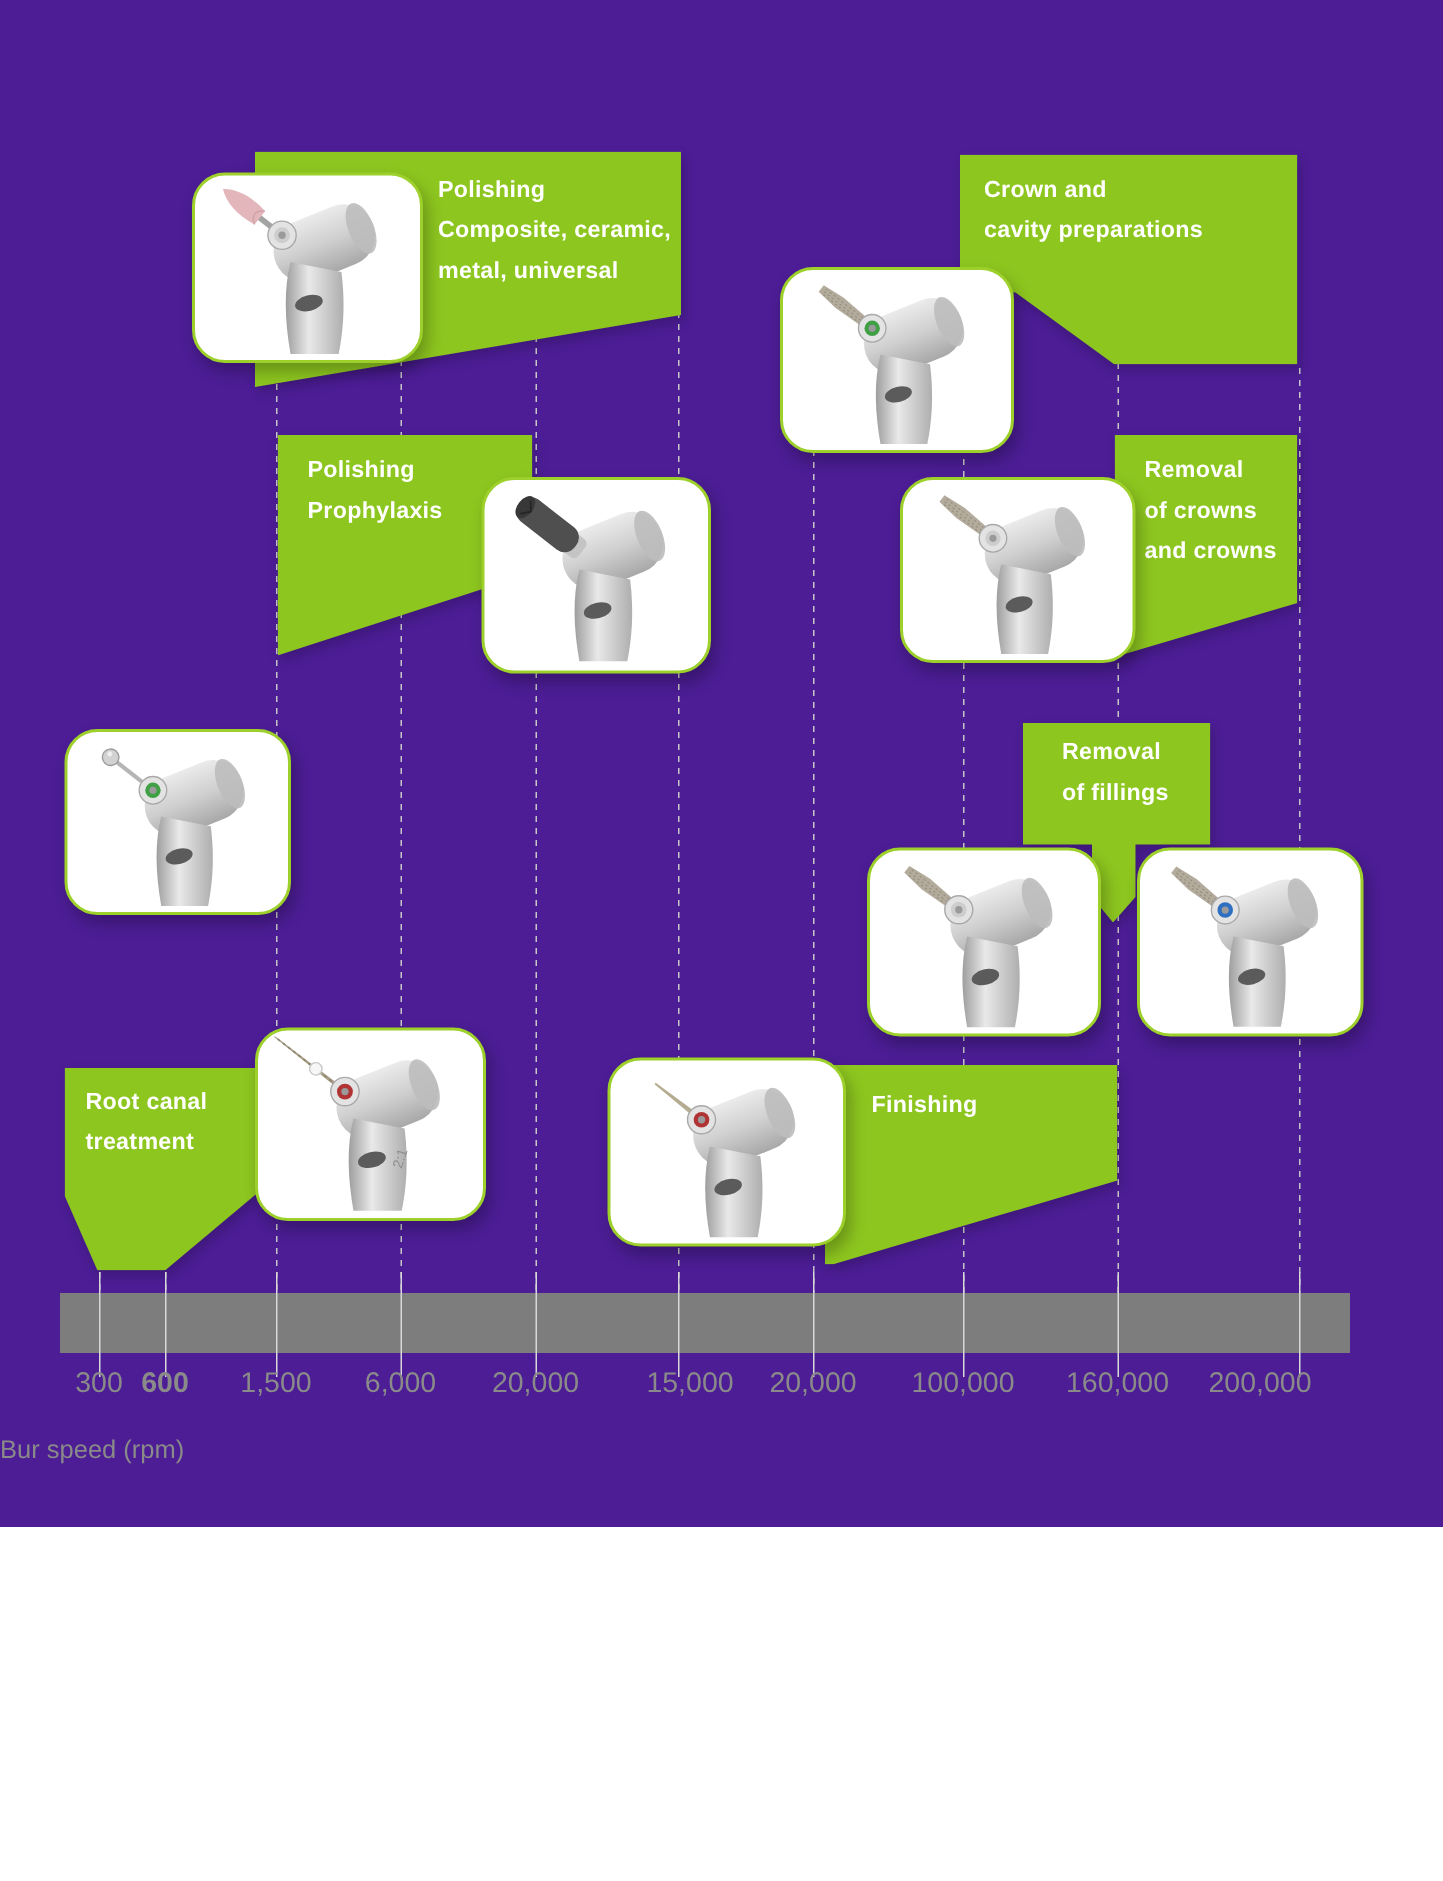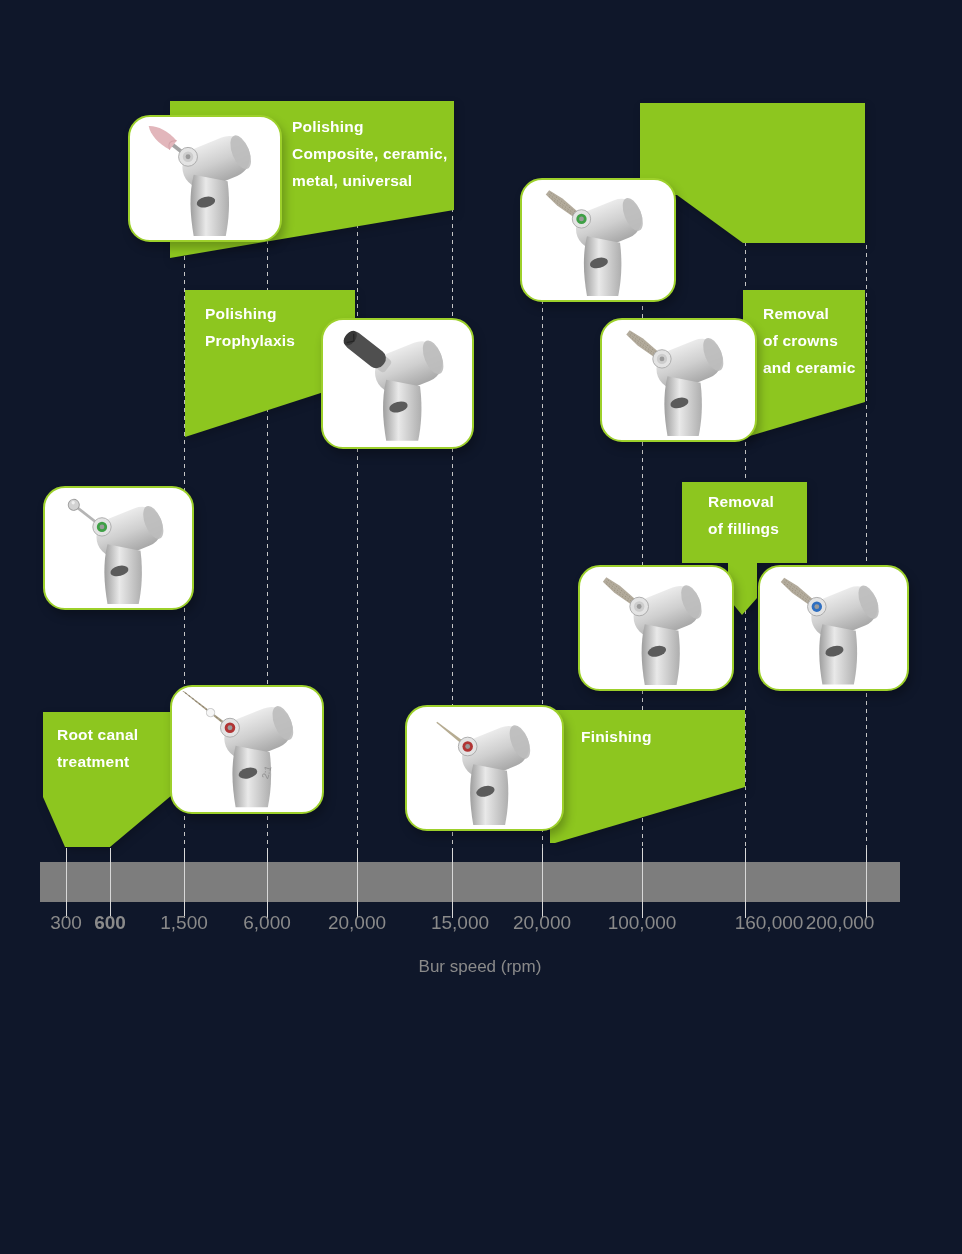--- a/index.html
+++ b/index.html
@@ -1,33 +1,33 @@
 <!DOCTYPE html>
 <html><head>
 <meta charset="utf-8">
 <style>
   html,body{margin:0;padding:0;background:#fff;}
-  .stage{position:relative;width:962px;height:1254px;background:#0f172a;overflow:hidden;
+  .stage{position:relative;width:962px;height:1018px;background:#4c1d95;overflow:hidden;
          font-family:"Liberation Sans",sans-serif;}
   .gridline{position:absolute;width:1px;z-index:1;
             background:repeating-linear-gradient(to bottom,#c6c6c6 0 4px,transparent 4px 8px);}
   .gbox{position:absolute;z-index:2;filter:drop-shadow(2px 4px 4px rgba(0,0,0,.18));}
   .gfill{position:absolute;inset:0;background:#8dc61f;}
   .gtext{position:absolute;color:#ffffff;font-size:15.5px;font-weight:700;
          line-height:27px;letter-spacing:.2px;z-index:2;}
   .gtext span{display:block;white-space:nowrap;}
   .card{position:absolute;z-index:3;background:#ffffff;border:2.5px solid #9dd02b;
         border-radius:22px;box-shadow:3px 6px 10px rgba(0,0,0,.25);}
   .hp{position:absolute;inset:4px;}
   .hp svg{width:100%;height:100%;}
   .speed-bar{position:absolute;background:#7d7d7d;z-index:1;}
   .tickline{position:absolute;width:1px;background:#d8d8d8;z-index:2;}
   .tick-label{position:absolute;transform:translateX(-50%);color:#8a8a8a;
               font-size:19px;white-space:nowrap;z-index:2;}
-  .axis-title{position:absolute;left:10px;width:940px;text-align:center;color:#8a8a8a;
+  .axis-title{position:absolute;left:0;width:940px;text-align:left;color:#8a8a8a;
               font-size:17px;z-index:2;}
 </style>
 </head>
 <body>
 
 <div class="stage">
 
   <div id="gridlines">
       <div class="gridline" style="left: 65.5px; top: 712px; height: 150px;"></div>
       <div class="gridline" style="left: 109.5px; top: 712px; height: 150px;"></div>
@@ -45,36 +45,40 @@
     <div class="gfill" style="clip-path:polygon(0 0,284px 0,284px 109px,0 157px)"></div>
     <div class="gtext" style="left:122px;top:12px">
       <span>Polishing</span>
       <span>Composite, ceramic,</span>
       <span>metal, universal</span>
     </div>
   </div>
 
   <div class="gbox" style="left:640px;top:103px;width:225px;height:140px">
     <div class="gfill" style="clip-path:polygon(0 0,225px 0,225px 140px,103px 140px,37px 92px,0 92px)"></div>
+    <div class="gtext" style="left:16px;top:10px">
+      <span>Crown and</span>
+      <span>cavity preparations</span>
+    </div>
   </div>
 
   <div class="gbox" style="left:185px;top:290px;width:170px;height:147px">
     <div class="gfill" style="clip-path:polygon(0 0,170px 0,170px 45px,145px 100px,0 147px)"></div>
     <div class="gtext" style="left:20px;top:10px">
       <span>Polishing</span>
       <span>Prophylaxis</span>
     </div>
   </div>
 
   <div class="gbox" style="left:743px;top:290px;width:122px;height:148px">
     <div class="gfill" style="clip-path:polygon(0 0,122px 0,122px 112px,0 148px)"></div>
     <div class="gtext" style="left:20px;top:10px">
       <span>Removal</span>
       <span>of crowns</span>
-      <span>and ceramic</span>
+      <span>and crowns</span>
     </div>
   </div>
 
 
   <div class="gbox" style="left:682px;top:482px;width:125px;height:133px">
     <div class="gfill" style="clip-path:polygon(0 0,125px 0,125px 81px,75px 81px,75px 116px,60px 133px,46px 116px,46px 81px,0 81px)"></div>
     <div class="gtext" style="left:26px;top:6px">
       <span>Removal</span>
       <span>of fillings</span>
     </div>
@@ -381,18 +385,18 @@
     </div>
   <div id="tick-labels">
       <div class="tick-label" style="left: 66px; top: 912px;">300</div>
       <div class="tick-label" style="left: 110px; top: 912px; font-weight: bold;">600</div>
       <div class="tick-label" style="left: 184px; top: 912px;">1,500</div>
       <div class="tick-label" style="left: 267px; top: 912px;">6,000</div>
       <div class="tick-label" style="left: 357px; top: 912px;">20,000</div>
       <div class="tick-label" style="left: 460px; top: 912px;">15,000</div>
       <div class="tick-label" style="left: 542px; top: 912px;">20,000</div>
       <div class="tick-label" style="left: 642px; top: 912px;">100,000</div>
-      <div class="tick-label" style="left: 745px; top: 912px; margin-left: 24px;">160,000</div>
+      <div class="tick-label" style="left: 745px; top: 912px;">160,000</div>
       <div class="tick-label" style="left: 840px; top: 912px;">200,000</div>
     </div>
   <div class="axis-title" style="top:957px">Bur speed (rpm)</div>
 
 </div>
 
 </body></html>

